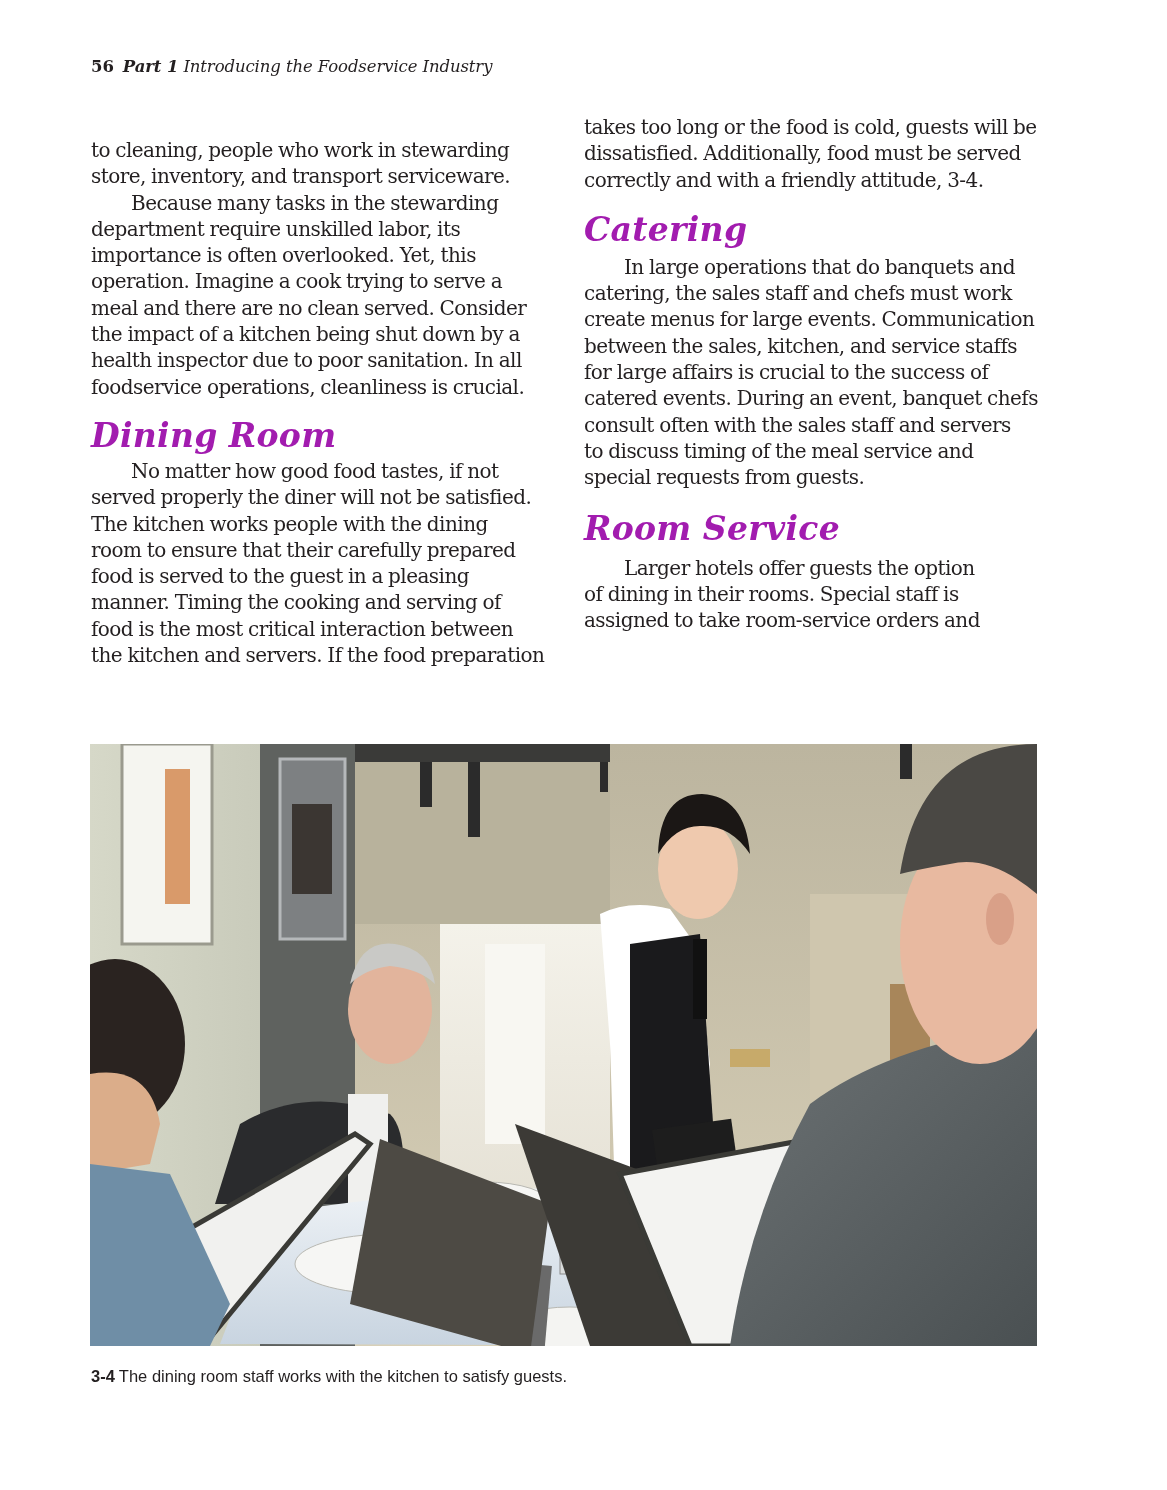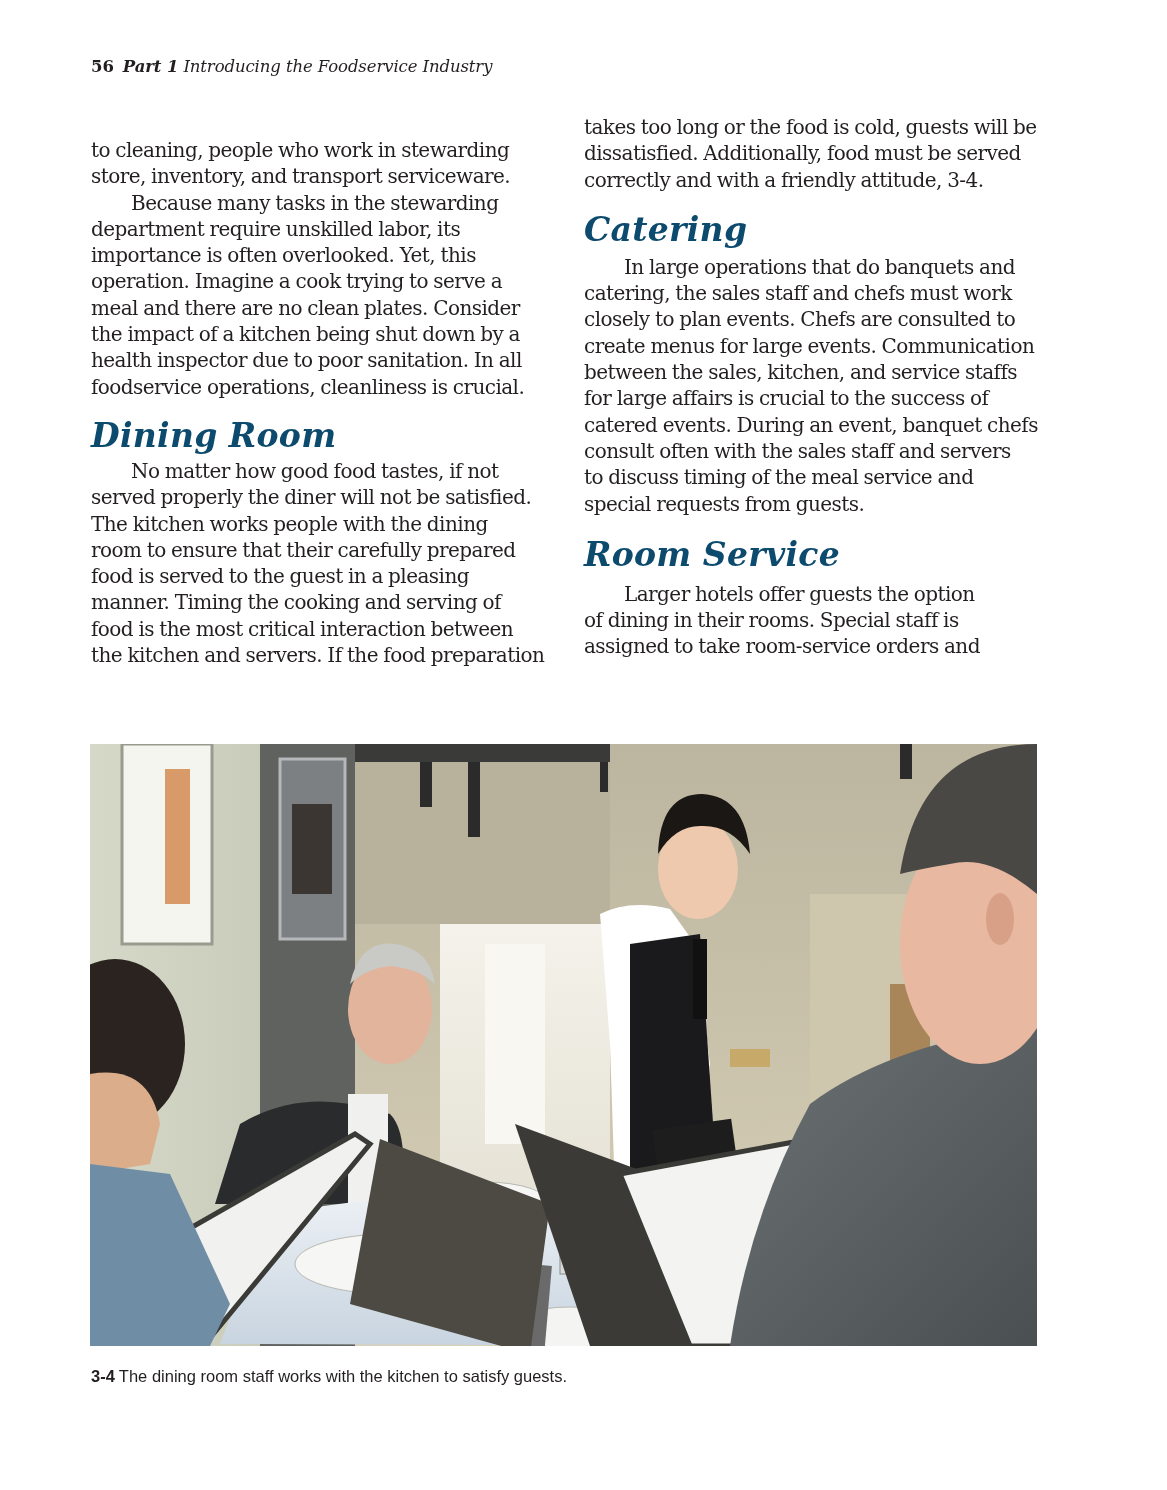--- a/index.html
+++ b/index.html
@@ -23,21 +23,21 @@
   }
   .col.left { left: 91px; margin-top: 23px; }
   .col.right { left: 584px; width: 460px; }
   .col p { margin: 0; }
   .line { display: block; white-space: nowrap; }
   .indent { padding-left: 40px; }
 
   .heading {
     font-family: "DejaVu Serif", "Liberation Serif", serif;
     font-style: italic; font-weight: bold;
-    color: #0c4a6e; font-size: 33px; line-height: 40px;
+    color: #a21caf; font-size: 33px; line-height: 40px;
     letter-spacing: 0.3px; margin: 0;
   }
   .h-dining { margin-top: 16px; margin-bottom: 2px; }
   .h-catering { margin-top: 17px; margin-bottom: 4px; }
   .h-room { margin-top: 18px; margin-bottom: 6px; }
 
   .photo {
     position: absolute; left: 90px; top: 744px; width: 947px; height: 602px;
     overflow: hidden; background: #cfcdbf;
   }
@@ -62,21 +62,21 @@
   <div class="col left">
     <p>
       <span class="line">to cleaning, people who work in stewarding</span>
       <span class="line">store, inventory, and transport serviceware.</span>
     </p>
     <p>
       <span class="line indent">Because many tasks in the stewarding</span>
       <span class="line">department require unskilled labor, its</span>
       <span class="line">importance is often overlooked. Yet, this</span>
       <span class="line">operation. Imagine a cook trying to serve a</span>
-      <span class="line">meal and there are no clean plates. Consider</span>
+      <span class="line">meal and there are no clean served. Consider</span>
       <span class="line">the impact of a kitchen being shut down by a</span>
       <span class="line">health inspector due to poor sanitation. In all</span>
       <span class="line">foodservice operations, cleanliness is crucial.</span>
     </p>
 
     <h2 class="heading h-dining">Dining Room</h2>
     <p>
       <span class="line indent">No matter how good food tastes, if not</span>
       <span class="line">served properly the diner will not be satisfied.</span>
       <span class="line">The kitchen works people with the dining</span>
@@ -92,21 +92,20 @@
     <p>
       <span class="line">takes too long or the food is cold, guests will be</span>
       <span class="line">dissatisfied. Additionally, food must be served</span>
       <span class="line">correctly and with a friendly attitude, 3-4.</span>
     </p>
 
     <h2 class="heading h-catering">Catering</h2>
     <p>
       <span class="line indent">In large operations that do banquets and</span>
       <span class="line">catering, the sales staff and chefs must work</span>
-      <span class="line">closely to plan events. Chefs are consulted to</span>
       <span class="line">create menus for large events. Communication</span>
       <span class="line">between the sales, kitchen, and service staffs</span>
       <span class="line">for large affairs is crucial to the success of</span>
       <span class="line">catered events. During an event, banquet chefs</span>
       <span class="line">consult often with the sales staff and servers</span>
       <span class="line">to discuss timing of the meal service and</span>
       <span class="line">special requests from guests.</span>
     </p>
 
     <h2 class="heading h-room">Room Service</h2>

